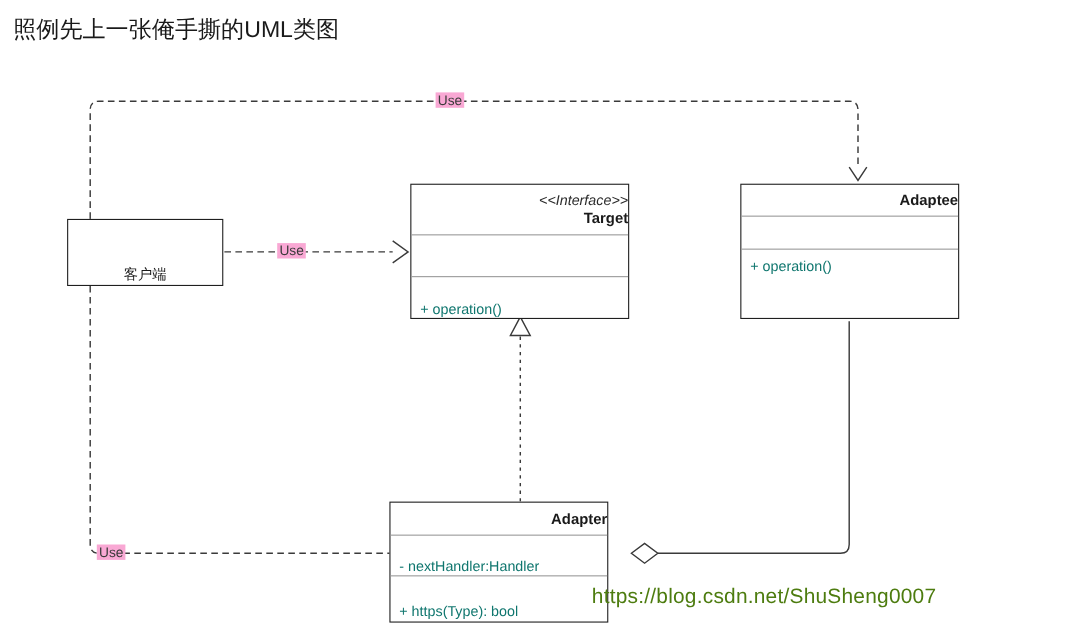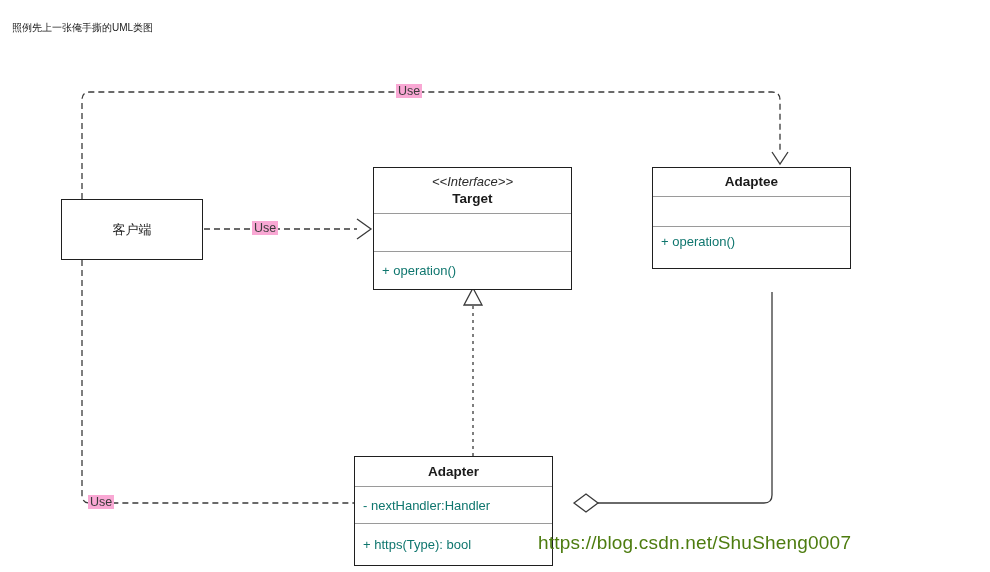--- a/index.html
+++ b/index.html
@@ -17,41 +17,41 @@
   #canvas-root {
     position: absolute;
     left: 0; top: 0;
     width: 990px;
     height: 572px;
   }
   .caption {
     position: absolute;
     left: 12px;
     top: 18px;
-    font-size: 10px;
+    font-size: 21px;
     color: #1a1a1a;
     white-space: nowrap;
     line-height: 20px;
   }
   svg.diagram {
     position: absolute;
     left: 0; top: 0;
     width: 990px;
     height: 572px;
   }
   .uml-box {
     position: absolute;
     box-sizing: border-box;
     border: 1.6px solid #1f1f1f;
     background: #ffffff;
   }
   .uml-row {
     box-sizing: border-box;
     display: flex;
-    align-items: center;
+    align-items: flex-end;
     position: relative;
   }
   .uml-row.divider {
     border-top: 1.4px solid #9a9a9a;
   }
   .uml-title {
     justify-content: center;
     flex-direction: column;
     text-align: center;
   }
@@ -137,21 +137,21 @@
     <div class="uml-row uml-title" style="height:45px;">
       <span class="stereotype">&lt;&lt;Interface&gt;&gt;</span>
       <span class="classname">Target</span>
     </div>
     <div class="uml-row divider" style="height:38px;"></div>
     <div class="uml-row divider" style="height:38px;">
       <span class="member">+ operation()</span>
     </div>
   </div>
 
-  <div class="uml-box" style="left:652px; top:167px; width:199px; height:102px;">
+  <div class="uml-box" style="left:673px; top:167px; width:199px; height:123px;">
     <div class="uml-row uml-title" style="height:28px;">
       <span class="classname">Adaptee</span>
     </div>
     <div class="uml-row divider" style="height:30px;"></div>
     <div class="uml-row divider" style="height:63px; align-items:flex-start; padding-top:6px;">
       <span class="member">+ operation()</span>
     </div>
   </div>
 
   <div class="uml-box" style="left:354px; top:456px; width:199px; height:110px;">

